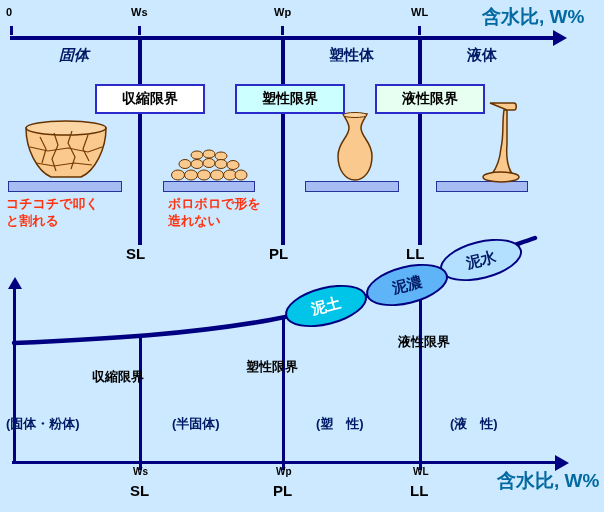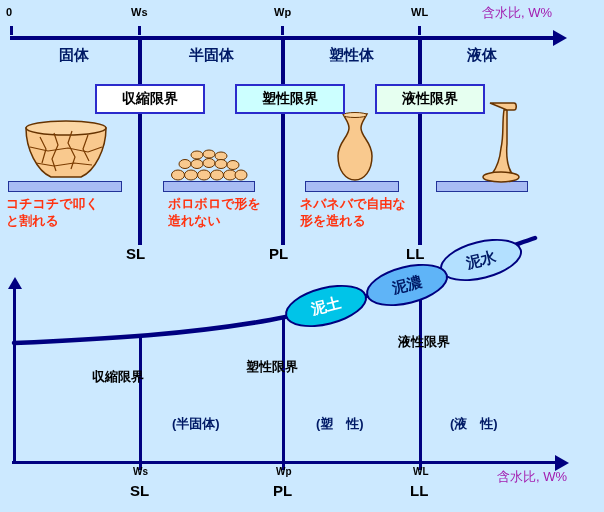--- a/index.html
+++ b/index.html
@@ -7,21 +7,21 @@
   #stage{position:relative;width:604px;height:512px;background:#cce9ff;overflow:hidden;}
   .abs{position:absolute;}
   
   .haxis{position:absolute;background:#000080;height:4px;}
   .haxis-thin{position:absolute;background:#000080;height:3px;}
   .vaxis{position:absolute;background:#000080;width:3px;}
   .arrow-right{position:absolute;width:0;height:0;border-left:14px solid #000080;border-top:8px solid transparent;border-bottom:8px solid transparent;}
   .arrow-up{position:absolute;width:0;height:0;border-bottom:12px solid #000080;border-left:7px solid transparent;border-right:7px solid transparent;}
   .tick{position:absolute;width:3px;height:9px;background:#000080;}
   .ticklbl{position:absolute;font-size:11px;font-weight:bold;color:#000000;}
-  .axislbl{position:absolute;font-size:13px;font-weight:normal;color:#a21caf;white-space:nowrap;}
+  .axislbl{position:absolute;font-size:19px;font-weight:bold;color:#0369a1;white-space:nowrap;}
   
   .vline{position:absolute;width:4px;background:#000080;top:40px;height:205px;z-index:1;}
   .state{position:absolute;top:46px;font-size:15px;font-weight:bold;color:#001a66;text-align:center;z-index:2;}
   .limitbox{position:absolute;top:84px;width:106px;height:26px;border:2px solid #2b2bcc;display:flex;align-items:center;justify-content:center;font-size:14px;font-weight:bold;color:#000000;z-index:3;}
   .platform{position:absolute;top:181px;height:9px;background:#a8bcf4;border:1px solid #223399;z-index:2;}
   .caption{position:absolute;font-size:13px;font-weight:bold;color:#ff3311;line-height:1.3;z-index:2;}
   .abbr-top{position:absolute;top:245px;font-size:15px;font-weight:bold;color:#000000;z-index:2;}
   .illus{position:absolute;z-index:2;}
   
   .vline-b{position:absolute;width:3px;background:#000080;z-index:2;}
@@ -47,22 +47,21 @@
   <div class="arrow-right" style="left:553px;top:30px;"></div>
   <div class="tick" style="left:10px;top:26px;"></div>
   <div class="tick" style="left:138px;top:26px;"></div>
   <div class="tick" style="left:281px;top:26px;"></div>
   <div class="tick" style="left:418px;top:26px;"></div>
 
   <div class="vline" style="left:138px;"></div>
   <div class="vline" style="left:281px;"></div>
   <div class="vline" style="left:418px;"></div>
 
-  <div class="state" style="left:10px;width:128px;">固体</div>
-  <div class="state" style="left:142px;width:139px;">半固体</div>
+  <div class="state" style="left:10px;width:128px;font-style:italic;">固体</div>
   <div class="state" style="left:422px;width:120px;">液体</div>
   <div class="state" style="left:285px;width:133px;">塑性体</div>
 
   <div class="limitbox" style="left:95px;background:#ffffff;">収縮限界</div>
   <div class="limitbox" style="left:235px;background:#ccffff;">塑性限界</div>
   <div class="limitbox" style="left:375px;background:#e6fff0;">液性限界</div>
 
   <div class="platform" style="left:8px;width:112px;"></div>
   <div class="platform" style="left:163px;width:90px;"></div>
   <div class="platform" style="left:305px;width:92px;"></div>
@@ -107,21 +106,20 @@
 
   <div class="illus" style="left:474px;top:100px;">
     <svg width="52" height="84" viewBox="0 0 52 84">
       <path d="M16,3 L40,3 C43,3 43,10 40,10 L30,10 C28,22 30,36 27,48 C26,58 24,66 18,74 L38,74 C33,66 32,56 33,44 L33,10 Z" fill="#f9c98e" stroke="#663300" stroke-width="1.5" fill-rule="evenodd"></path>
       <ellipse cx="27" cy="77" rx="18" ry="5" fill="#f9c98e" stroke="#663300" stroke-width="1.5"></ellipse>
     </svg>
   </div>
 
   <div class="caption" style="left:168px;top:196px;width:100px;">ボロボロで形を造れない</div>
   <div class="caption" style="left:6px;top:196px;width:100px;">コチコチで叩くと割れる</div>
-  <div class="caption" style="left:300px;top:196px;width:112px;">ネバネバで自由な形を造れる</div>
 
   <span class="abbr-top" style="left:126px;">SL</span>
   <span class="abbr-top" style="left:269px;">PL</span>
   <span class="abbr-top" style="left:406px;">LL</span>
 
   <div class="vaxis" style="left:13px;top:288px;height:175px;"></div>
   <div class="arrow-up" style="left:8px;top:277px;"></div>
 
   <svg class="abs" style="left:0;top:0;z-index:1;" width="604" height="512" viewBox="0 0 604 512">
     <path d="M 14 343 C 110 339, 190 334, 270 320 C 330 309, 390 290, 450 268 C 490 253, 515 245, 535 238" fill="none" stroke="#000080" stroke-width="4.5" stroke-linecap="round"></path>
@@ -132,20 +130,21 @@
   <div class="vline-b" style="left:419px;top:278px;height:183px;"></div>
 
   <div class="mud" style="left:439px;top:241px;background:#b3e0ff;color:#001a66;z-index:2;">泥水</div>
   <div class="mud" style="left:365px;top:266px;background:#5fb4f7;color:#001a66;z-index:3;">泥濃</div>
   <div class="mud" style="left:284px;top:287px;background:#00c4e8;color:#ffffff;z-index:4;">泥土</div>
 
   <span class="glimit" style="left:92px;top:368px;">収縮限界</span>
   <span class="glimit" style="left:246px;top:358px;">塑性限界</span>
   <span class="glimit" style="left:398px;top:333px;">液性限界</span>
 
+  <span class="phase" style="left:6px;">(固体・粉体)</span>
   <span class="phase" style="left:172px;">(半固体)</span>
   <span class="phase" style="left:316px;">(塑　性)</span>
   <span class="phase" style="left:450px;">(液　性)</span>
 
   <div class="haxis-thin" style="left:12px;top:461px;width:545px;"></div>
   <div class="arrow-right" style="left:555px;top:455px;"></div>
   <div class="tick" style="left:139px;top:461px;"></div>
   <div class="tick" style="left:282px;top:461px;"></div>
   <div class="tick" style="left:419px;top:461px;"></div>
 

